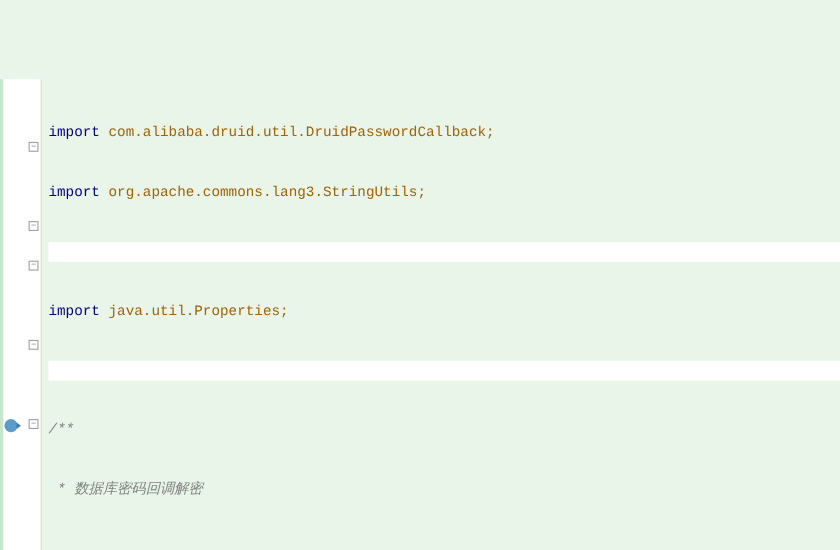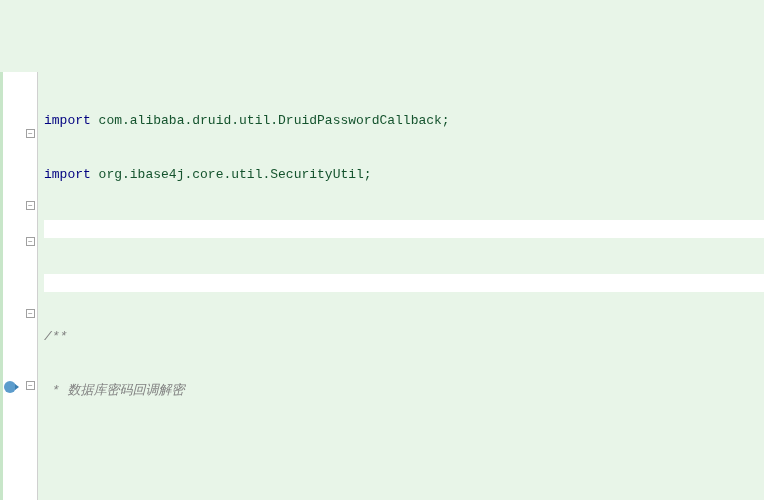--- a/index.html
+++ b/index.html
@@ -74,43 +74,44 @@
   .code {
     flex: 1;
     background: #e8f5e8;
     padding: 4px 0 0 6px;
     position: relative;
   }
   .line { height: 18px; white-space: pre; }
   .kw { color: #000080; font-weight: normal; }
   .comment { color: #808080; font-style: italic; }
   .blank-bg { background: #ffffff; display: inline-block; min-width: 720px; }
-  .txt { color: #14532d; margin-top: 32px; }
+  .txt { color: #a16207; margin-top: 32px; }
 </style>
 </head>
 <body>
 
 
 
 <div class="editor">
   <div class="gutter">
     <div class="change-bar"></div>
     <div class="gutter-inner">
       <div class="fold" style="top:3px"></div>
       <div class="fold" style="top:75px"></div>
       <div class="fold" style="top:111px"></div>
       <div class="fold" style="top:183px"></div>
       <div class="override-icon" style="top:255px"></div>
       <div class="fold" style="top:255px"></div>
     </div>
   </div>
   <div class="code">
     <div class="line"><span class="kw">import</span><span class="txt"> com.alibaba.druid.util.DruidPasswordCallback;</span></div>
-    <div class="line"><span class="kw">import</span><span class="txt"> org.ibase4j.core.util.SecurityUtil;</span></div>
+    <div class="line"><span class="kw">import</span><span class="txt"> org.apache.commons.lang3.StringUtils;</span></div>
     <div class="line"><span class="blank-bg"> </span></div>
+    <div class="line"><span class="kw">import</span><span class="txt"> java.util.Properties;</span></div>
     <div class="line"><span class="blank-bg"> </span></div>
     <div class="line"><span class="comment">/**</span></div>
     <div class="line"><span class="comment"> * 数据库密码回调解密</span></div>
     
     
     
     
     
     
     

